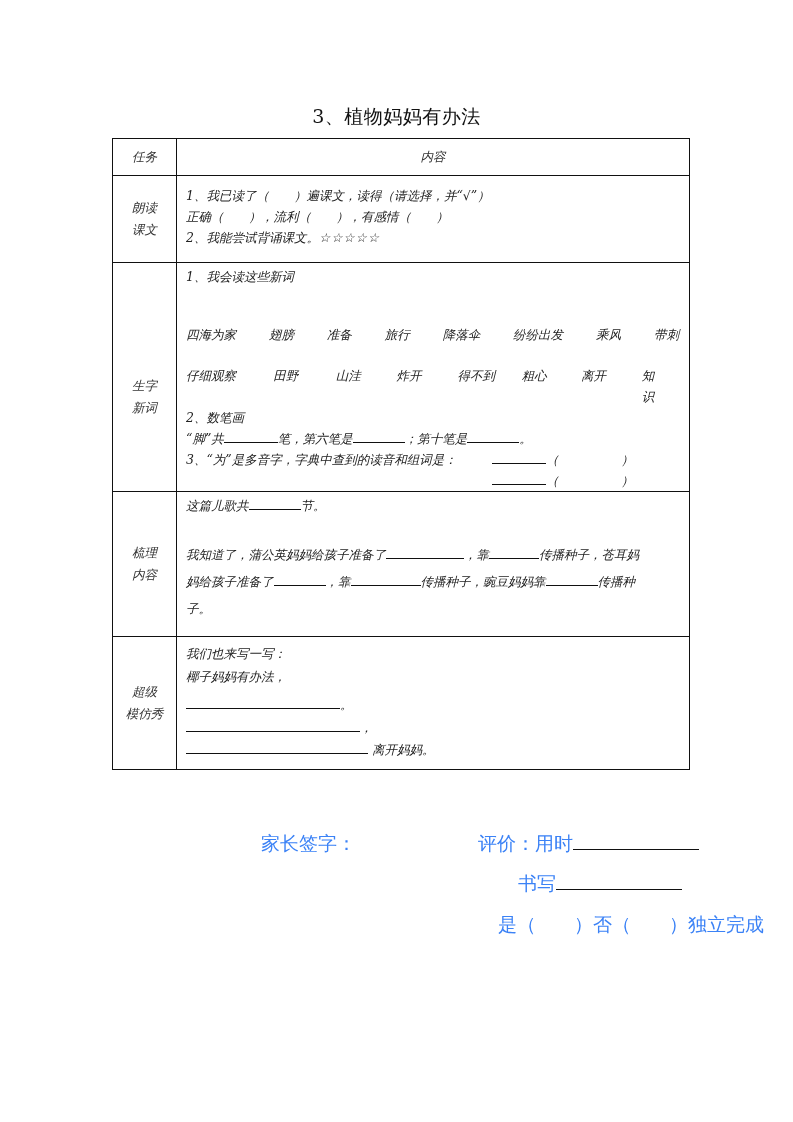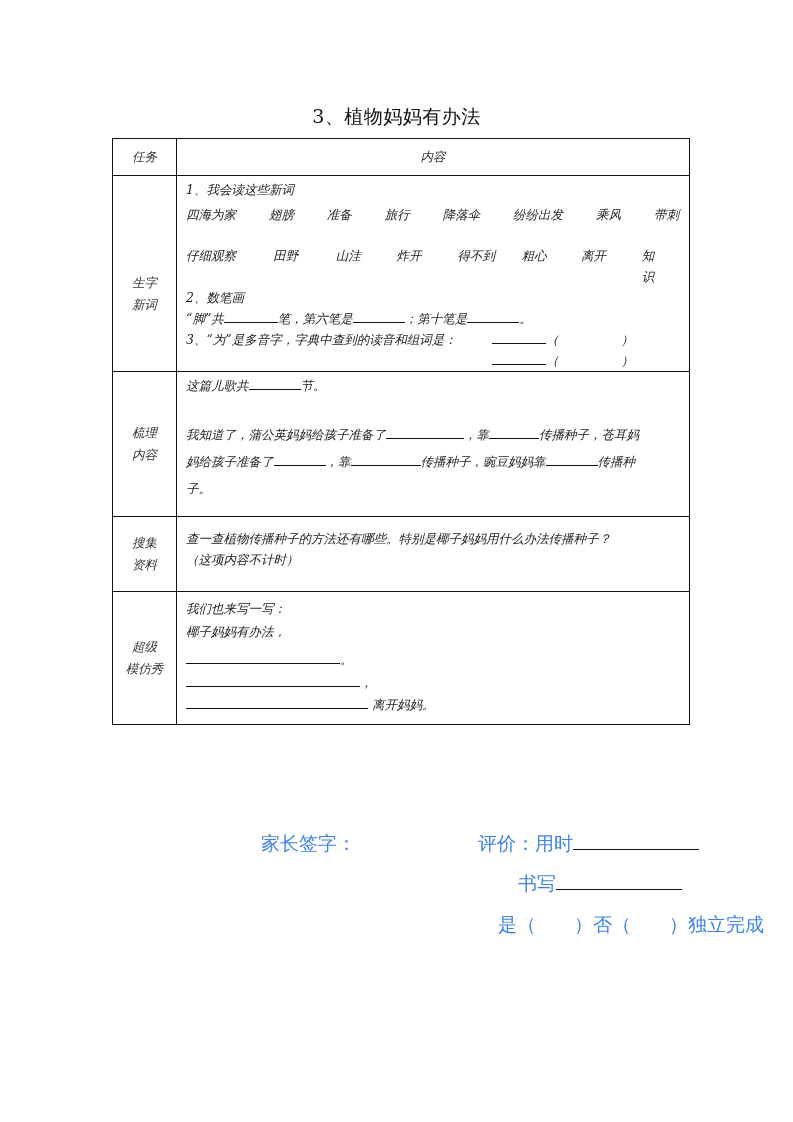--- a/index.html
+++ b/index.html
@@ -26,29 +26,42 @@
 
 <div class="title">3、植物妈妈有办法</div>
 
 <table class="sheet">
   <tbody>
       <tr class="hdr">
     <td style="width:63px">任务</td>
     <td>内容</td>
   </tr>
 
+  <tr>
+    <td class="task" style="height:86px">
+      <div>朗读</div>
+      <div>课文</div>
+    </td>
+    <td class="content" style="padding-top:9px">
+      <div class="line">1、我已读了（　　）遍课文，读得（请选择，并“√”）</div>
+      <div class="line">正确（　　），流利（　　），有感情（　　）</div>
+      <div class="line">
+        <span>2、我能尝试背诵课文。</span><span class="stars">☆☆☆☆☆</span>
+      </div>
+    </td>
+  </tr>
 
   <tr>
     <td class="task" style="height:189px">
       <div style="margin-top:40px">生字</div>
       <div>新词</div>
     </td>
     <td class="content" style="padding-top:3px">
       <div class="line">1、我会读这些新词</div>
-      <div class="words" style="margin-top:4px">
+      <div class="words" style="margin-top:37px">
         <span>四海为家</span>
         <span>翅膀</span>
         <span>准备</span>
         <span>旅行</span>
         <span>降落伞</span>
         <span>纷纷出发</span>
         <span>乘风</span>
         <span>带刺</span>
       </div>
       <div class="words row2" style="margin-top:20px">
@@ -88,30 +101,20 @@
           <span>我知道了，蒲公英妈妈给孩子准备了</span><span class="blank" style="width:78px"></span><span>，靠</span><span class="blank" style="width:50px"></span><span>传播种子，苍耳妈</span>
         </div>
         <div class="line" style="line-height:27px">
           <span>妈给孩子准备了</span><span class="blank" style="width:52px"></span><span>，靠</span><span class="blank" style="width:70px"></span><span>传播种子，豌豆妈妈靠</span><span class="blank" style="width:52px"></span><span>传播种</span>
         </div>
         <div class="line" style="line-height:27px">子。</div>
       </div>
     </td>
   </tr>
 
-  <tr>
-    <td class="task" style="height:74px">
-      <div>搜集</div>
-      <div>资料</div>
-    </td>
-    <td class="content" style="padding-top:11px">
-      <div class="line" style="line-height:22px">查一查植物传播种子的方法还有哪些。特别是椰子妈妈用什么办法传播种子？</div>
-      <div class="line" style="line-height:20px">（这项内容不计时）</div>
-    </td>
-  </tr>
 
   <tr>
     <td class="task" style="height:132px">
       <div>超级</div>
       <div>模仿秀</div>
     </td>
     <td class="content" style="padding-top:6px">
       <div class="line" style="line-height:22px">我们也来写一写：</div>
       <div class="line" style="line-height:24px">椰子妈妈有办法，</div>
       <div class="line" style="line-height:24px;margin-top:4px">

